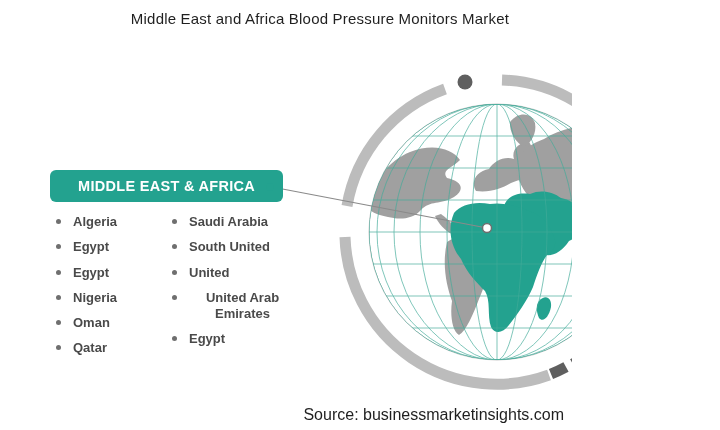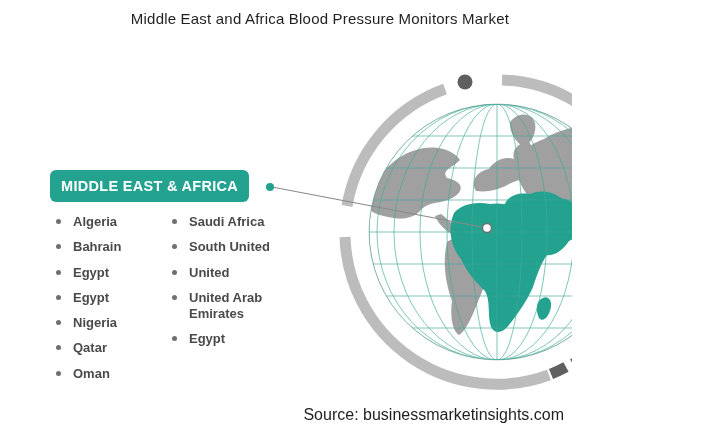--- a/index.html
+++ b/index.html
@@ -8,30 +8,30 @@
     font-family:"Liberation Sans",sans-serif;overflow:hidden;
   }
   .title{
     position:absolute;top:10px;left:0;width:640px;text-align:center;
     font-size:15px;color:#1f1f1f;font-weight:400;letter-spacing:.2px;
   }
   .region-pill{
     position:absolute;left:50px;top:170px;height:32px;
     background:#23a28f;border-radius:6px;color:#ffffff;
     font-weight:bold;font-size:14.5px;letter-spacing:.3px;
-    display:flex;align-items:center;padding:0 11px;
+    display:flex;align-items:center;padding:0 28px;
   }
   .pill-dot{
     position:absolute;left:266px;top:183px;width:8px;height:8px;
     border-radius:50%;background:#23a28f;
   }
   .country-cols{
     position:absolute;left:52px;top:214px;display:flex;
   }
-  .country-cols ul{list-style:none;margin:0;padding:0;}
+  .country-cols ul{list-style:none;margin:0;padding:0;text-align:center;}
   .col1{width:116px;}
   .col2{width:128px;}
   .country-cols li{
     display:flex;align-items:flex-start;margin-bottom:9px;
     font-size:13px;font-weight:bold;color:#4a4a4a;line-height:1.25;
   }
   .bullet{
     flex:0 0 auto;width:5px;height:5px;border-radius:50%;
     background:#6f6f6f;margin:5px 12px 0 4px;
   }
@@ -114,47 +114,43 @@
   <div class="pill-dot"></div>
 
   <div class="country-cols">
     <ul class="col1">
       <li>
           <span class="bullet"></span>
           <span>Algeria</span>
         </li>
       <li>
           <span class="bullet"></span>
-          <span>Bahrain</span>
-        </li>
-      <li>
-          <span class="bullet"></span>
           <span>Egypt</span>
         </li>
       <li>
           <span class="bullet"></span>
           <span>Egypt</span>
         </li>
       <li>
           <span class="bullet"></span>
           <span>Nigeria</span>
         </li>
       <li>
           <span class="bullet"></span>
-          <span>Qatar</span>
+          <span>Oman</span>
         </li>
       <li>
           <span class="bullet"></span>
-          <span>Oman</span>
+          <span>Qatar</span>
         </li>
     </ul>
     <ul class="col2">
       <li>
           <span class="bullet"></span>
-          <span>Saudi Africa</span>
+          <span>Saudi Arabia</span>
         </li>
       <li>
           <span class="bullet"></span>
           <span>South United</span>
         </li>
       <li>
           <span class="bullet"></span>
           <span>United</span>
         </li>
       <li>

